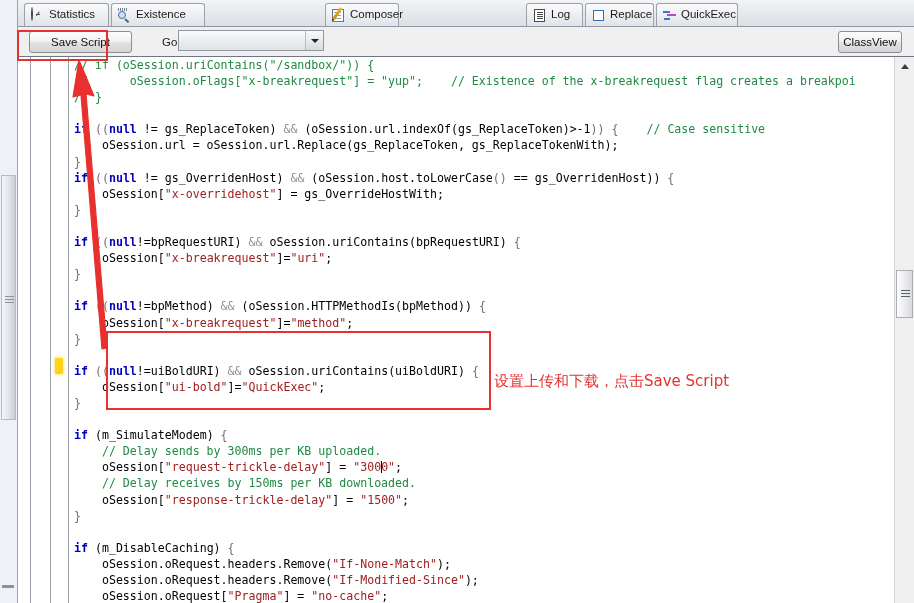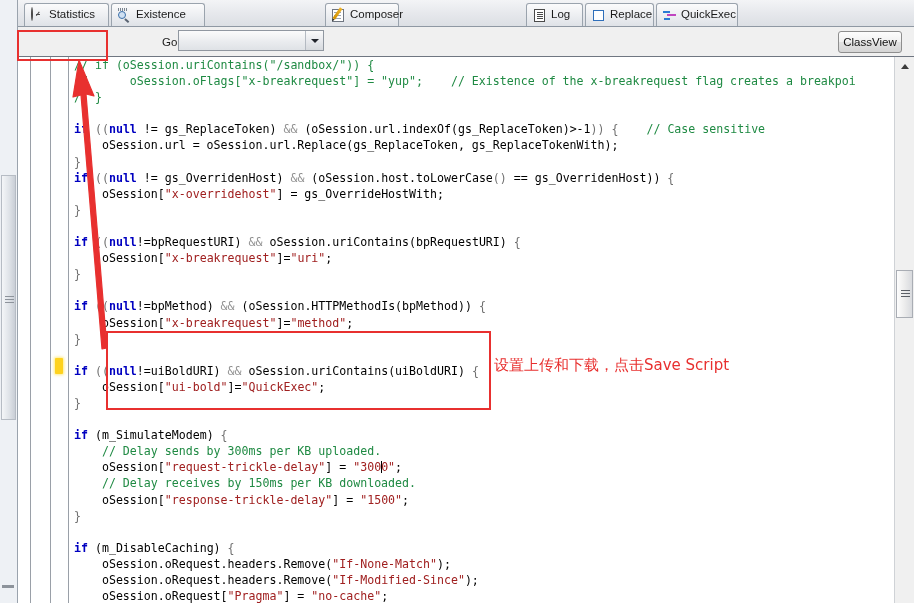--- a/index.html
+++ b/index.html
@@ -226,21 +226,21 @@
     border: 2px solid #e8302f;
     box-sizing: border-box;
     pointer-events: none;
   }
   #ann-rect-save  { left: 17px;  top: 30px;  width: 91px;  height: 31px; }
   #ann-rect-code  { left: 106px; top: 331px; width: 385px; height: 79px; }
 
   .ann-arrow { position: absolute; left: 55px; top: 60px; width: 80px; height: 290px; pointer-events:none; }
 
   .ann-note {
-    position: absolute; left: 494px; top: 356px;
+    position: absolute; left: 494px; top: 372px;
     font-size: 15px; color: #e8302f;
     font-family: "DejaVu Sans", sans-serif;
     white-space: nowrap;
   }
 </style>
 </head>
 <body>
 
 <div id="app">
 
@@ -299,20 +299,21 @@
             <em></em>
             <i></i>
             <b></b>
           </span>
         </span>
       <span class="tlabel">QuickExec</span>
     </div>
   </div>
 
   <div class="toolbar">
+    <div class="btn" id="save-script-btn">Save Script</div>
 
     <div class="goto-label">Go to:</div>
 
     <div class="goto-select">
       <span style="position:absolute;left:4px;top:3px;font-size:11.5px;color:#101010;"></span>
       <span class="arrowbox">
           <span class="caret-down"></span>
         </span>
     </div>
 

